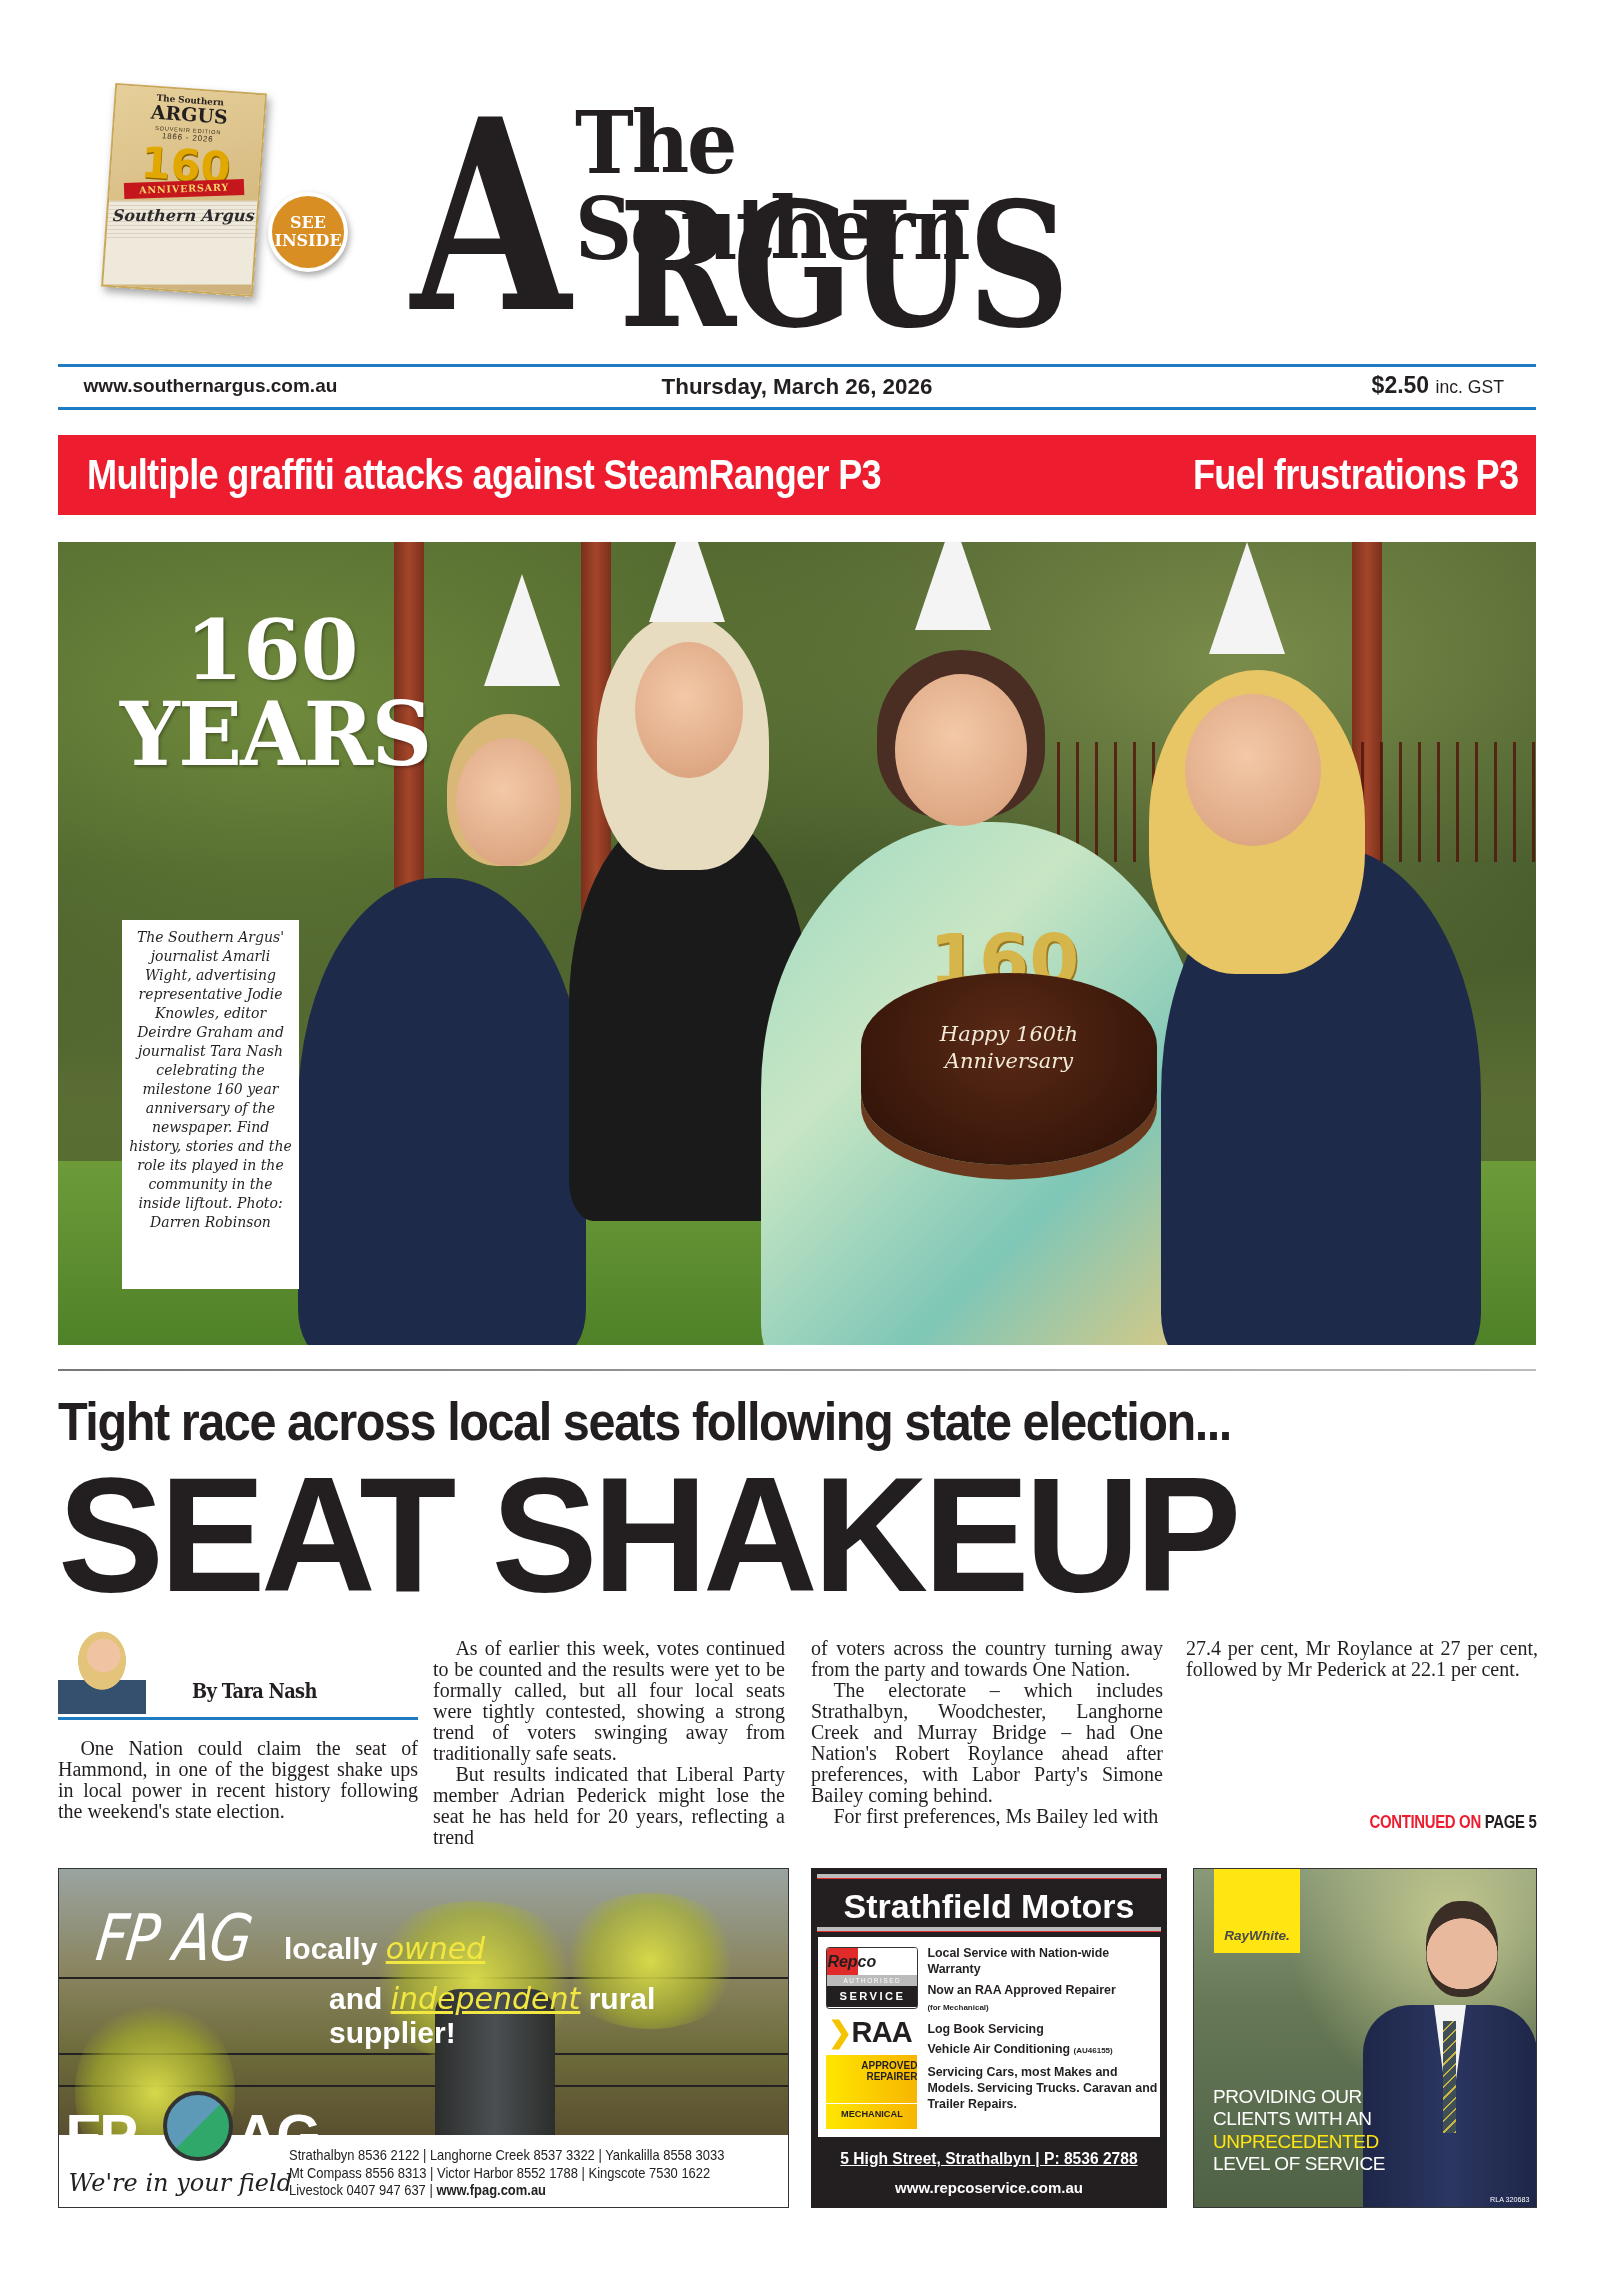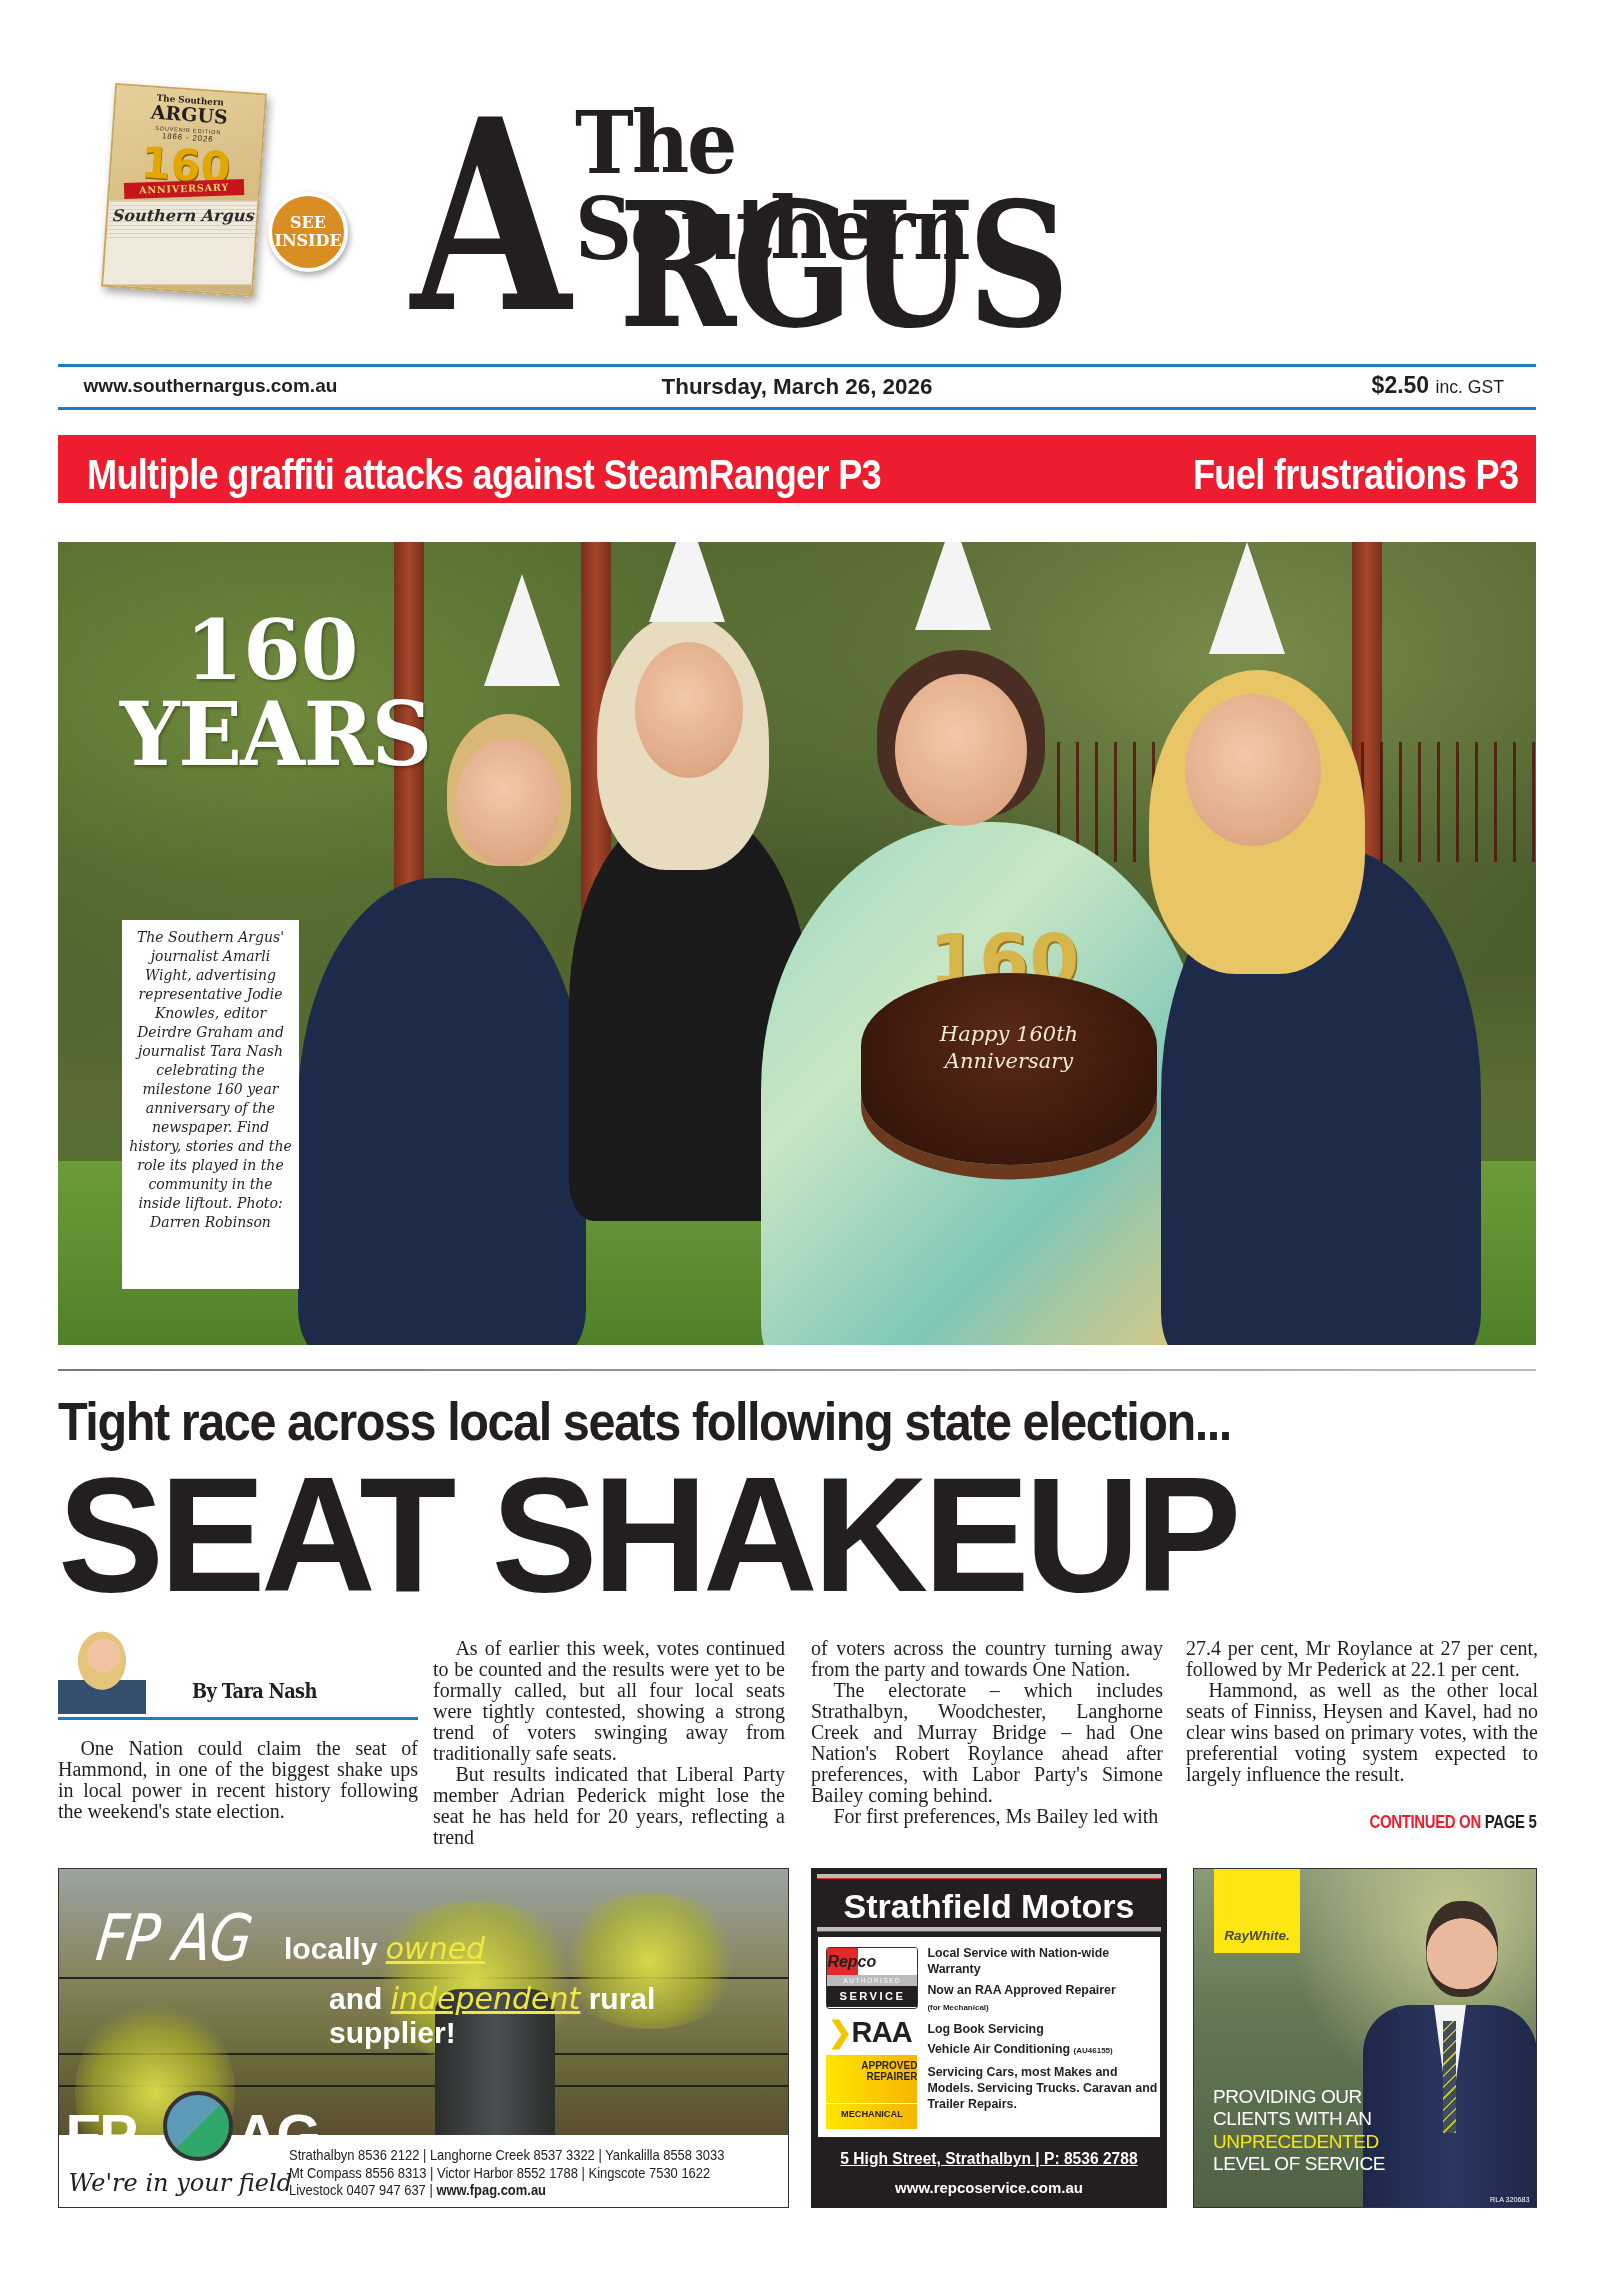--- a/index.html
+++ b/index.html
@@ -38,21 +38,21 @@
   .logo .logo-a { position:absolute; left:8px; top:-1.6px; font-size:264px; font-weight:bold; line-height:1; transform: scaleX(0.78); transform-origin:left; }
   .logo .logo-rgus { position:absolute; left:216px; top:94px; font-size:172px; font-weight:bold; line-height:1; letter-spacing:-4.8px; transform: scaleX(0.82); transform-origin:left; }
 
   .rule-blue { position:absolute; left:58px; width:1478px; height:3.2px; background:#1f7cc2; }
   .dateline { position:absolute; left:58px; top:369px; width:1478px; height:37px; font-weight:bold; font-size:21.6px; }
   .dateline .site { position:absolute; left:25.6px; top:6.4px; font-size:19px; }
   .dateline .date { position:absolute; left:0; right:0; top:4.8px; text-align:center; font-size:22.4px; }
   .dateline .price { position:absolute; right:32px; top:3.2px; font-size:23px; }
   .dateline .price .gst { font-weight:normal; font-size:17.6px; }
 
-  .teaser-bar { position:absolute; left:58px; top:435px; width:1478px; height:68px; background:#ed1c2e;
+  .teaser-bar { position:absolute; left:58px; top:435px; width:1478px; height:80px; background:#ed1c2e;
     color:#fff; font-weight:bold; font-size:42px; font-family:"Liberation Sans", sans-serif; }
   .teaser-bar .t1 { position:absolute; left:29px; top:16px; letter-spacing:-0.8px; transform: scaleX(0.86); transform-origin:left; white-space:nowrap; }
   .teaser-bar .t2 { position:absolute; right:17.6px; top:16px; letter-spacing:-0.8px; transform: scaleX(0.86); transform-origin:right; white-space:nowrap; }
 
   
   .hero { position:absolute; left:58px; top:542px; width:1478px; height:803px; overflow:hidden;
     background:
       radial-gradient(ellipse at 15% 20%, #6f8a3c 0%, rgba(0,0,0,0) 40%),
       radial-gradient(ellipse at 80% 15%, #7a8c4a 0%, rgba(0,0,0,0) 35%),
       linear-gradient(180deg, #4a5e2c 0%, #3f5227 40%, #5a6e34 70%, #4d6a2a 100%);
@@ -246,21 +246,20 @@
   <p>As of earlier this week, votes continued to be counted and the results were yet to be formally called, but all four local seats were tightly contested, showing a strong trend of voters swinging away from traditionally safe seats.</p>
   <p>But results indicated that Liberal Party member Adrian Pederick might lose the seat he has held for 20 years, reflecting a trend</p>
 </div>
 <div class="col col3">
   <p style="text-indent:0">of voters across the country turning away from the party and towards One Nation.</p>
   <p>The electorate – which includes Strathalbyn, Woodchester, Langhorne Creek and Murray Bridge – had One Nation's Robert Roylance ahead after preferences, with Labor Party's Simone Bailey coming behind.</p>
   <p>For first preferences, Ms Bailey led with</p>
 </div>
 <div class="col col4">
   <p style="text-indent:0">27.4 per cent, Mr Roylance at 27 per cent, followed by Mr Pederick at 22.1 per cent.</p>
-  <p>Hammond, as well as the other local seats of Finniss, Heysen and Kavel, had no clear wins based on primary votes, with the preferential voting system expected to largely influence the result.</p>
 </div>
 <div class="continued">
   <span class="red">CONTINUED ON</span>
   <span>PAGE 5</span>
 </div>
 
 <div class="ad ad-fpag">
   <div class="wire" style="top:108px;"></div>
   <div class="wire" style="top:184px;"></div>
   <div class="wire" style="top:216px;"></div>

